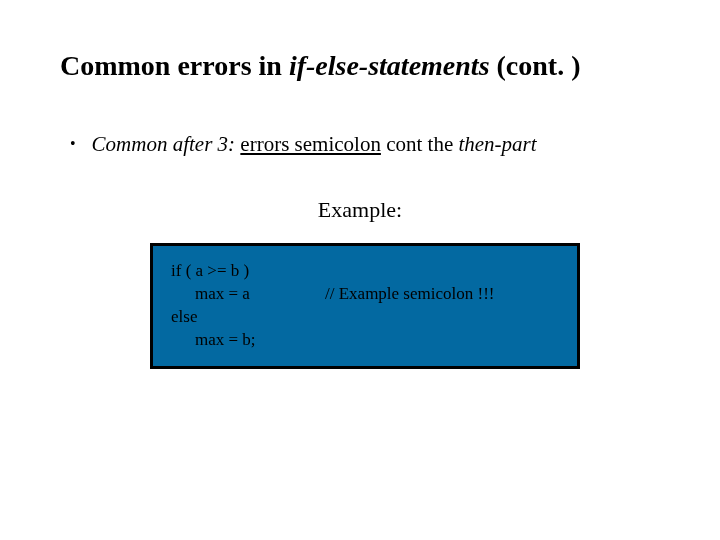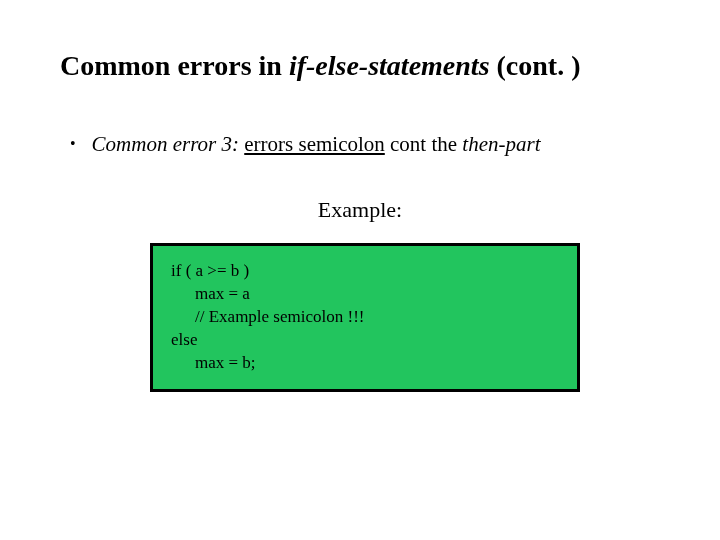--- a/index.html
+++ b/index.html
@@ -40,43 +40,43 @@
       font-size: 22px;
       margin-left: 0px;
       margin-bottom: 20px;
       text-align: center;
     }
     .code-box-wrap {
       margin-left: 90px;
     }
     .code-box {
       border: 3px solid #000000;
-      background: #22c55e;
+      background: #0369a1;
       width: 430px;
       padding: 14px 18px 14px 18px;
       font-size: 17px;
       line-height: 1.35;
     }
     .code-line { white-space: pre; }
     .code-indent { padding-left: 24px; }
-    .code-row { display: flex; flex-direction: column; }
+    .code-row { display: flex; }
     .code-left { min-width: 130px; white-space: pre; }
     .code-comment { white-space: pre; }
   </style>
 </head>
 <body>
 
 <div class="title">
   <span>Common errors in </span><span class="title-italic">if-else-statements</span><span> (cont. )</span>
 </div>
 
 <div class="bullet-row">
   <span class="bullet-marker">•</span>
   <span class="bullet-text">
-    <span class="italic">Common error 3:</span>
+    <span class="italic">Common after 3:</span>
     <span> </span><span class="underline">errors semicolon</span><span> cont the </span><span class="italic">then-part</span>
   </span>
 </div>
 
 <div class="example-label">Example:</div>
 
 <div class="code-box-wrap">
   <div class="code-box">
     <div class="code-line">if ( a &gt;= b )</div>
     <div class="code-row code-indent">

